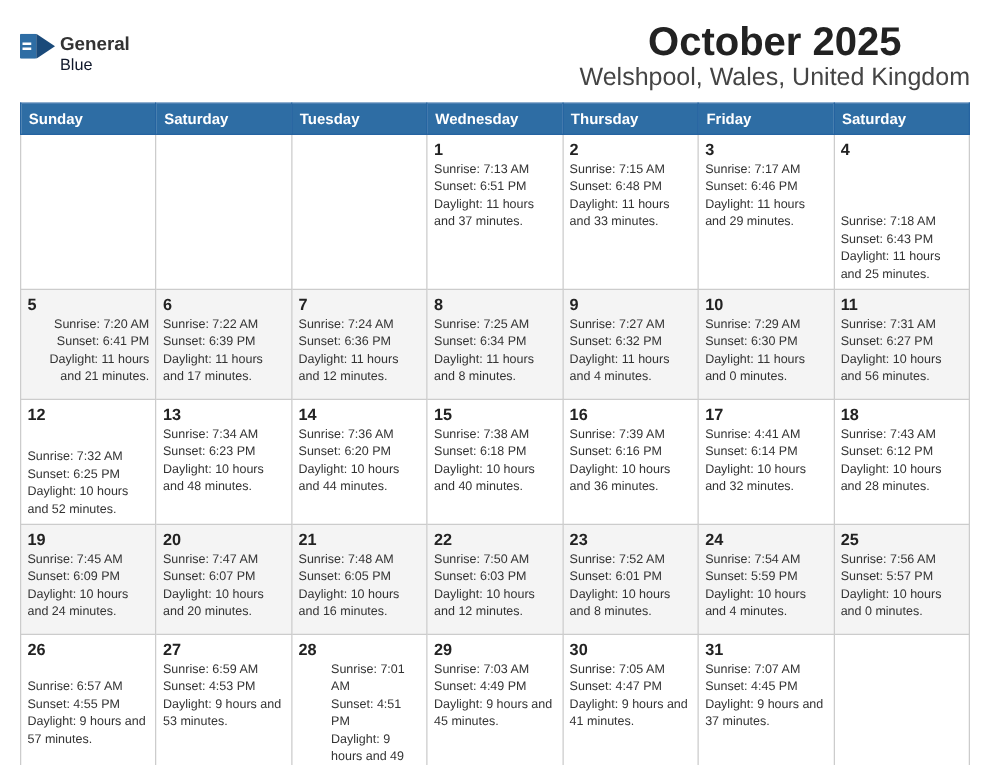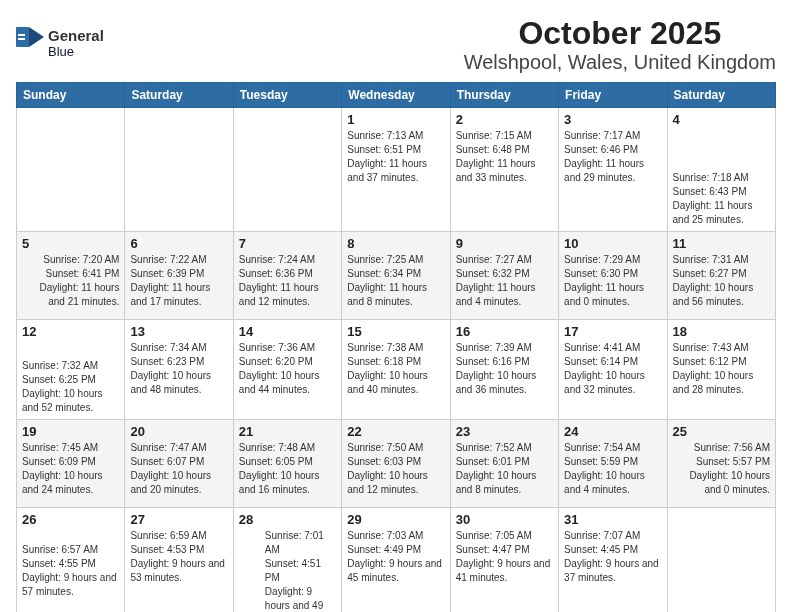--- a/index.html
+++ b/index.html
@@ -271,21 +271,21 @@
 Daylight: 10 hours and 8 minutes.</div>
         </td>
         <td>
           <div class="cell-day">24</div>
           <div class="cell-info" style="white-space: pre-line;">Sunrise: 7:54 AM
 Sunset: 5:59 PM
 Daylight: 10 hours and 4 minutes.</div>
         </td>
         <td>
           <div class="cell-day">25</div>
-          <div class="cell-info" style="white-space: pre-line; text-align: right;">Sunrise: 7:56 AM
+          <div class="cell-info" style="white-space: pre-line;">Sunrise: 7:56 AM
 Sunset: 5:57 PM
 Daylight: 10 hours and 0 minutes.</div>
         </td>
       </tr>
       <tr>
         <td>
           <div class="cell-day">26</div>
           <div class="cell-info" style="white-space: pre-line; margin-top: 16px;">Sunrise: 6:57 AM
 Sunset: 4:55 PM
 Daylight: 9 hours and 57 minutes.</div>

